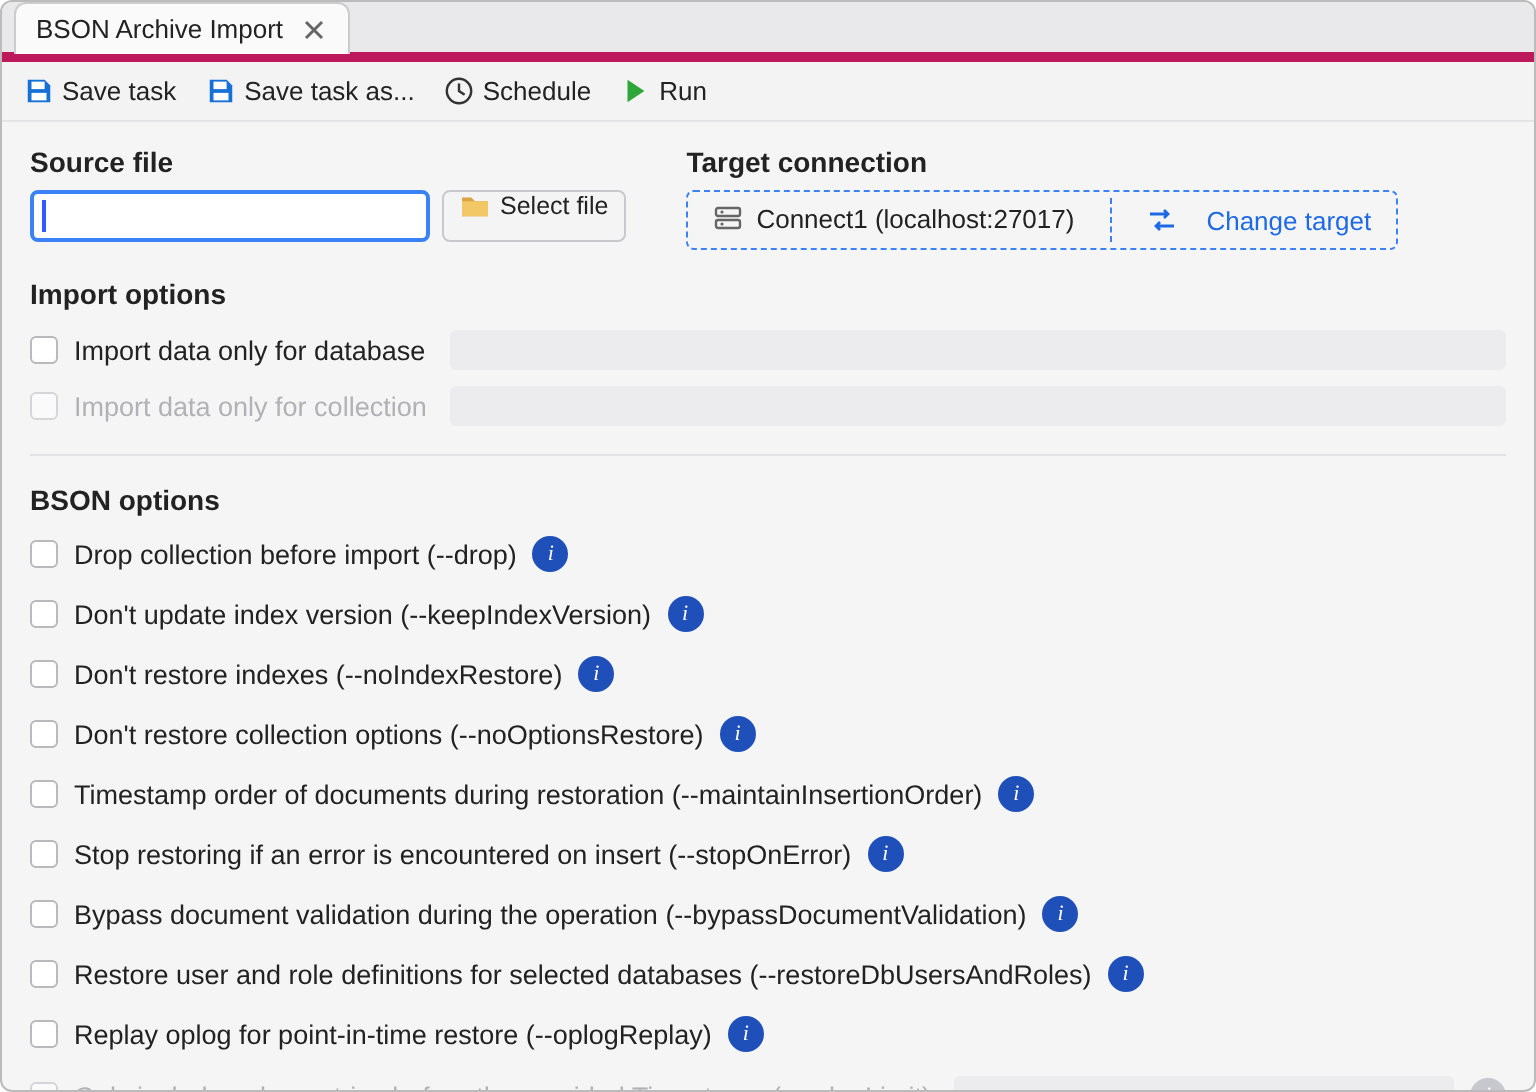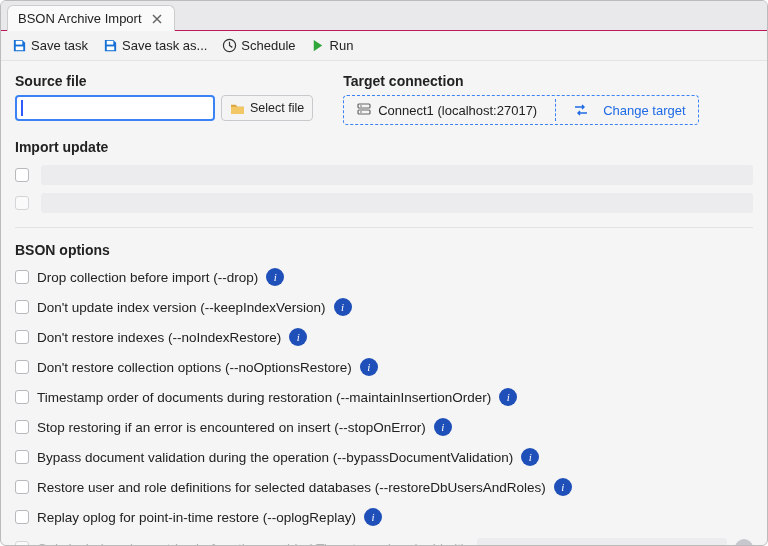--- a/index.html
+++ b/index.html
@@ -19,21 +19,21 @@
     border-radius: 6px;
     background: #f5f5f6;
     display: flex;
     flex-direction: column;
     overflow: hidden;
   }
   
   .tabbar {
     height: 30px;
     background: #e9e9ec;
-    border-bottom: 1px solid #be185d;
+    border-bottom: 5px solid #be185d;
     display: flex;
     align-items: flex-end;
     padding-left: 6px;
     padding-top: 4px;
   }
   .tab {
     background: #fafafa;
     border: 1px solid #ccc;
     border-bottom: none;
     border-top-left-radius: 6px;
@@ -98,34 +98,34 @@
   }
   .src-input .cursor {
     width: 2px; height: 16px; background: #2f5aff;
   }
   .select-file-btn {
     height: 26px;
     padding: 0 8px;
     border: 1px solid #c9c9cd;
     border-radius: 4px;
     background: #f4f4f5;
-    display: inline-flex; align-items: center; gap: 5px;
+    display: inline-flex; gap: 5px;
     font-size: 12.5px;
   }
   .target-box {
     border: 1px dashed #3b82f6;
     border-radius: 4px;
     padding: 3px 4px;
     display: flex;
     align-items: center;
     gap: 10px;
     height: 30px;
   }
   .target-conn {
-    display: inline-flex; align-items: center; gap: 6px;
+    display: inline-flex; align-items: flex-start; gap: 6px;
     padding: 0 8px;
     font-size: 13px;
     color: #222;
   }
   .target-divider { width: 1px; height: 22px; border-left: 1px dashed #3b82f6; }
   .change-target {
     color: #1e6ae5;
     font-size: 13px;
     display: inline-flex; align-items: center; gap: 15px;
     padding: 0 8px;
@@ -273,27 +273,29 @@
               <svg width="14" height="12" viewBox="0 0 14 12">
                   <path d="M1 3h9 M8 1l2 2-2 2 M13 9H4 M6 7L4 9l2 2" stroke="#1e6ae5" stroke-width="1.4" fill="none"></path>
                 </svg>
             </span>
             <span>Change target</span>
           </span>
         </div>
       </div>
     </div>
 
-    <div class="section-label">Import update</div>
+    <div class="section-label">Import options</div>
     <div class="opt-row withfield">
       <span class="cb"></span>
+      <span class="lbl">Import data only for database</span>
       <span class="rest-input"></span>
     </div>
     <div class="opt-row withfield disabled">
       <span class="cb"></span>
+      <span class="lbl">Import data only for collection</span>
       <span class="rest-input"></span>
     </div>
 
     <hr class="hr">
 
     <div class="section-label">BSON options</div>
     <div class="bson-list">
 
       <div class="opt-row">
         <span class="cb"></span>

